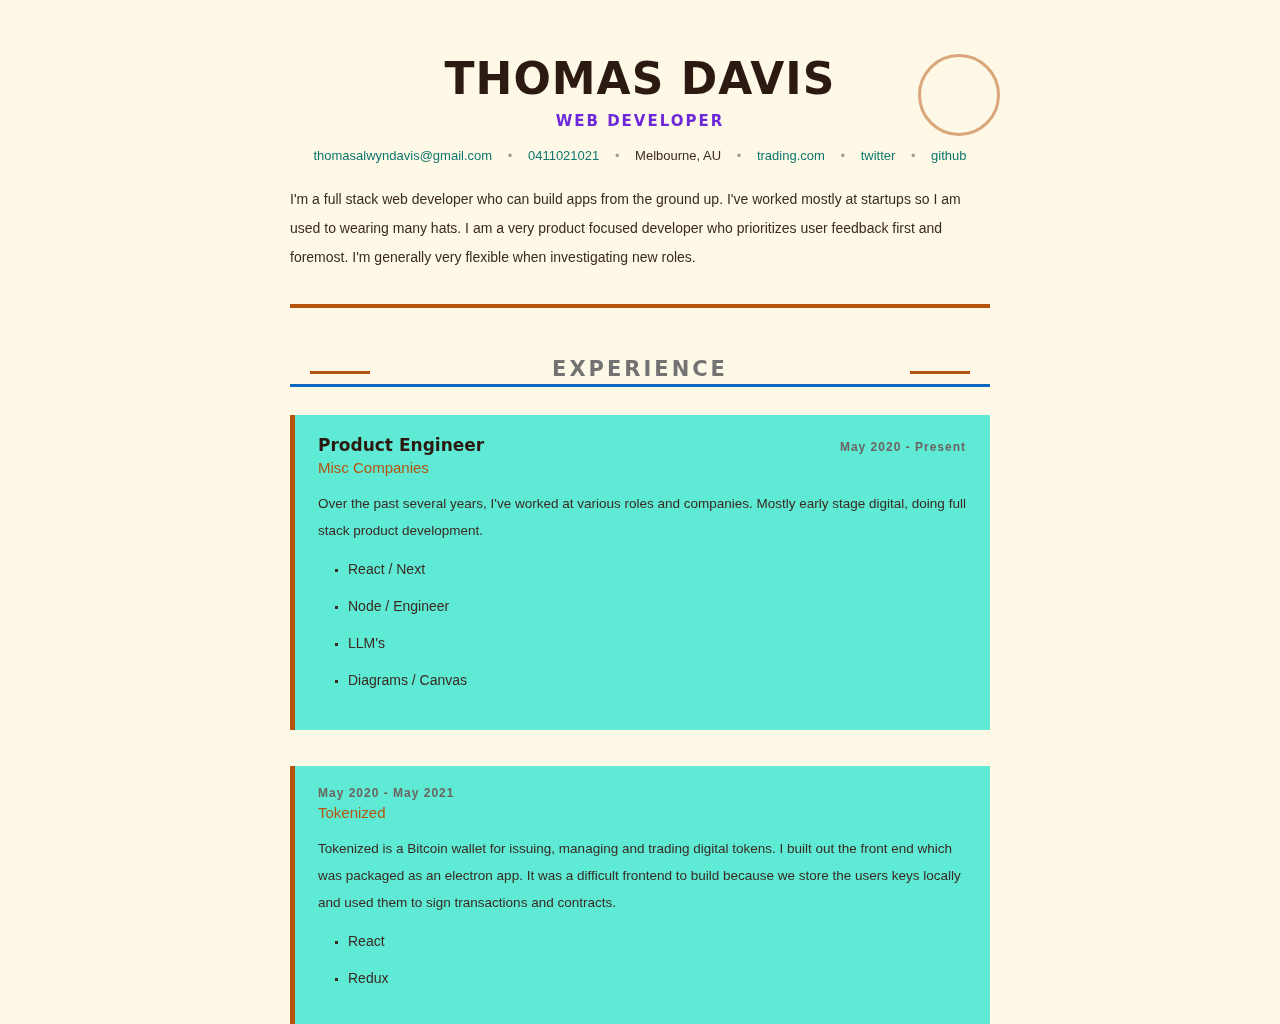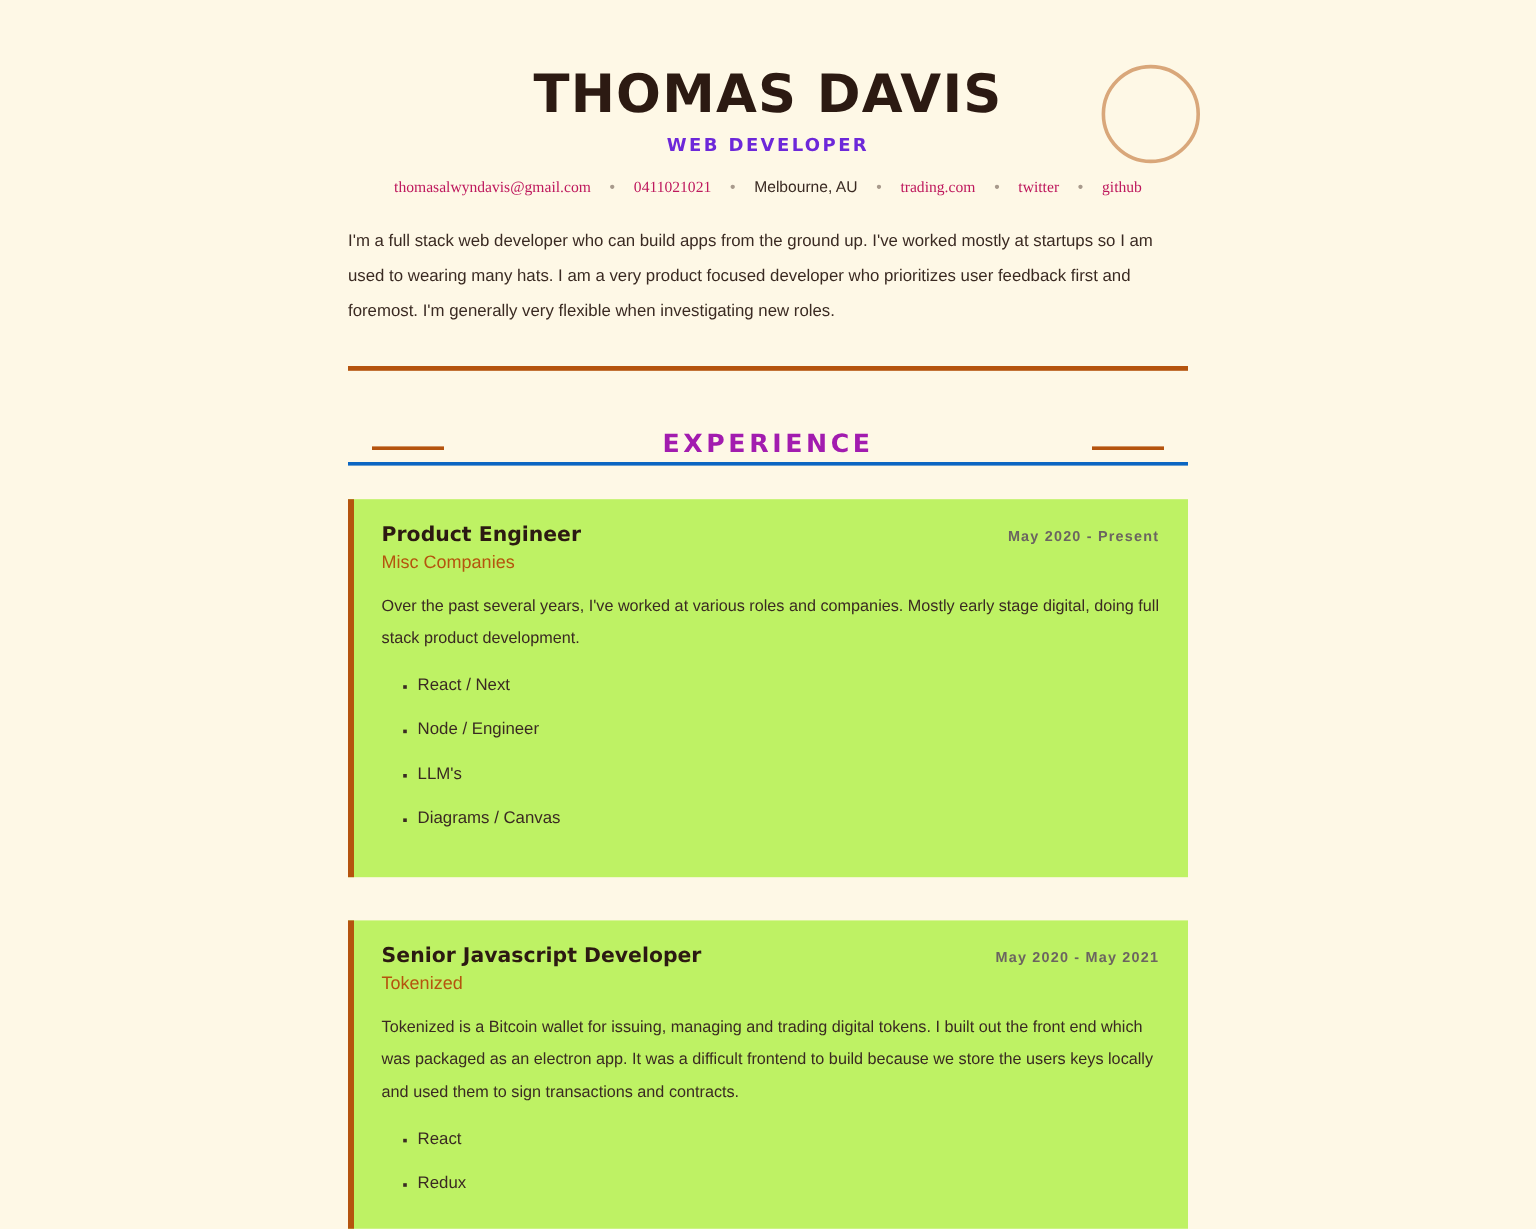--- a/index.html
+++ b/index.html
@@ -44,23 +44,22 @@
       border: 3px solid #d9a77a;
       border-radius: 50%;
     }
     .contacts {
       margin-top: 18px;
       font-size: 13px;
       text-align: center;
       white-space: nowrap;
     }
     .contacts a {
-      color: #be185d;
+      color: #0f766e;
       text-decoration: none;
-      font-family: Liberation Serif, serif;
     }
     .contacts .plain { color: #3a2a22; }
     .contacts .sep { color: #a89a8c; margin: 0 12px; }
     .summary {
       margin-top: 22px;
       font-size: 14px;
       line-height: 29px;
       color: #3a2a22;
     }
     .divider {
@@ -73,35 +72,35 @@
       margin-top: 46px;
       height: 30px;
       border-bottom: 3px solid #0b66c2;
       text-align: center;
     }
     .section-head .label {
       font-family: "DejaVu Sans", sans-serif;
       font-weight: 700;
       font-size: 21px;
       letter-spacing: 3px;
-      color: #a21caf;
+      color: #737373;
       line-height: 30px;
     }
     .section-head .bar {
       position: absolute;
       top: 17px;
       width: 60px;
       height: 3px;
       background: #b5540e;
     }
     .section-head .bar.left { left: 20px; }
     .section-head .bar.right { right: 20px; }
     .job {
       margin-top: 28px;
-      background: #bef264;
+      background: #5eead4;
       border-left: 5px solid #b5540e;
       padding: 20px 24px 24px 23px;
     }
     .job + .job { margin-top: 36px; }
     .job-top {
       display: flex;
       justify-content: space-between;
       align-items: baseline;
     }
     .job-role {
@@ -184,21 +183,20 @@
     <ul>
       <li>React / Next</li>
       <li>Node / Engineer</li>
       <li>LLM's</li>
       <li>Diagrams / Canvas</li>
     </ul>
   </div>
 
   <div class="job">
     <div class="job-top">
-      <span class="job-role">Senior Javascript Developer</span>
       <span class="job-dates">May 2020 - May 2021</span>
     </div>
     <div class="job-company">Tokenized</div>
     <div class="job-desc">Tokenized is a Bitcoin wallet for issuing, managing and trading digital tokens. I built out the front end which was packaged as an electron app. It was a difficult frontend to build because we store the users keys locally and used them to sign transactions and contracts.</div>
     <ul>
       <li>React</li>
       <li>Redux</li>
     </ul>
   </div>
 </div>

